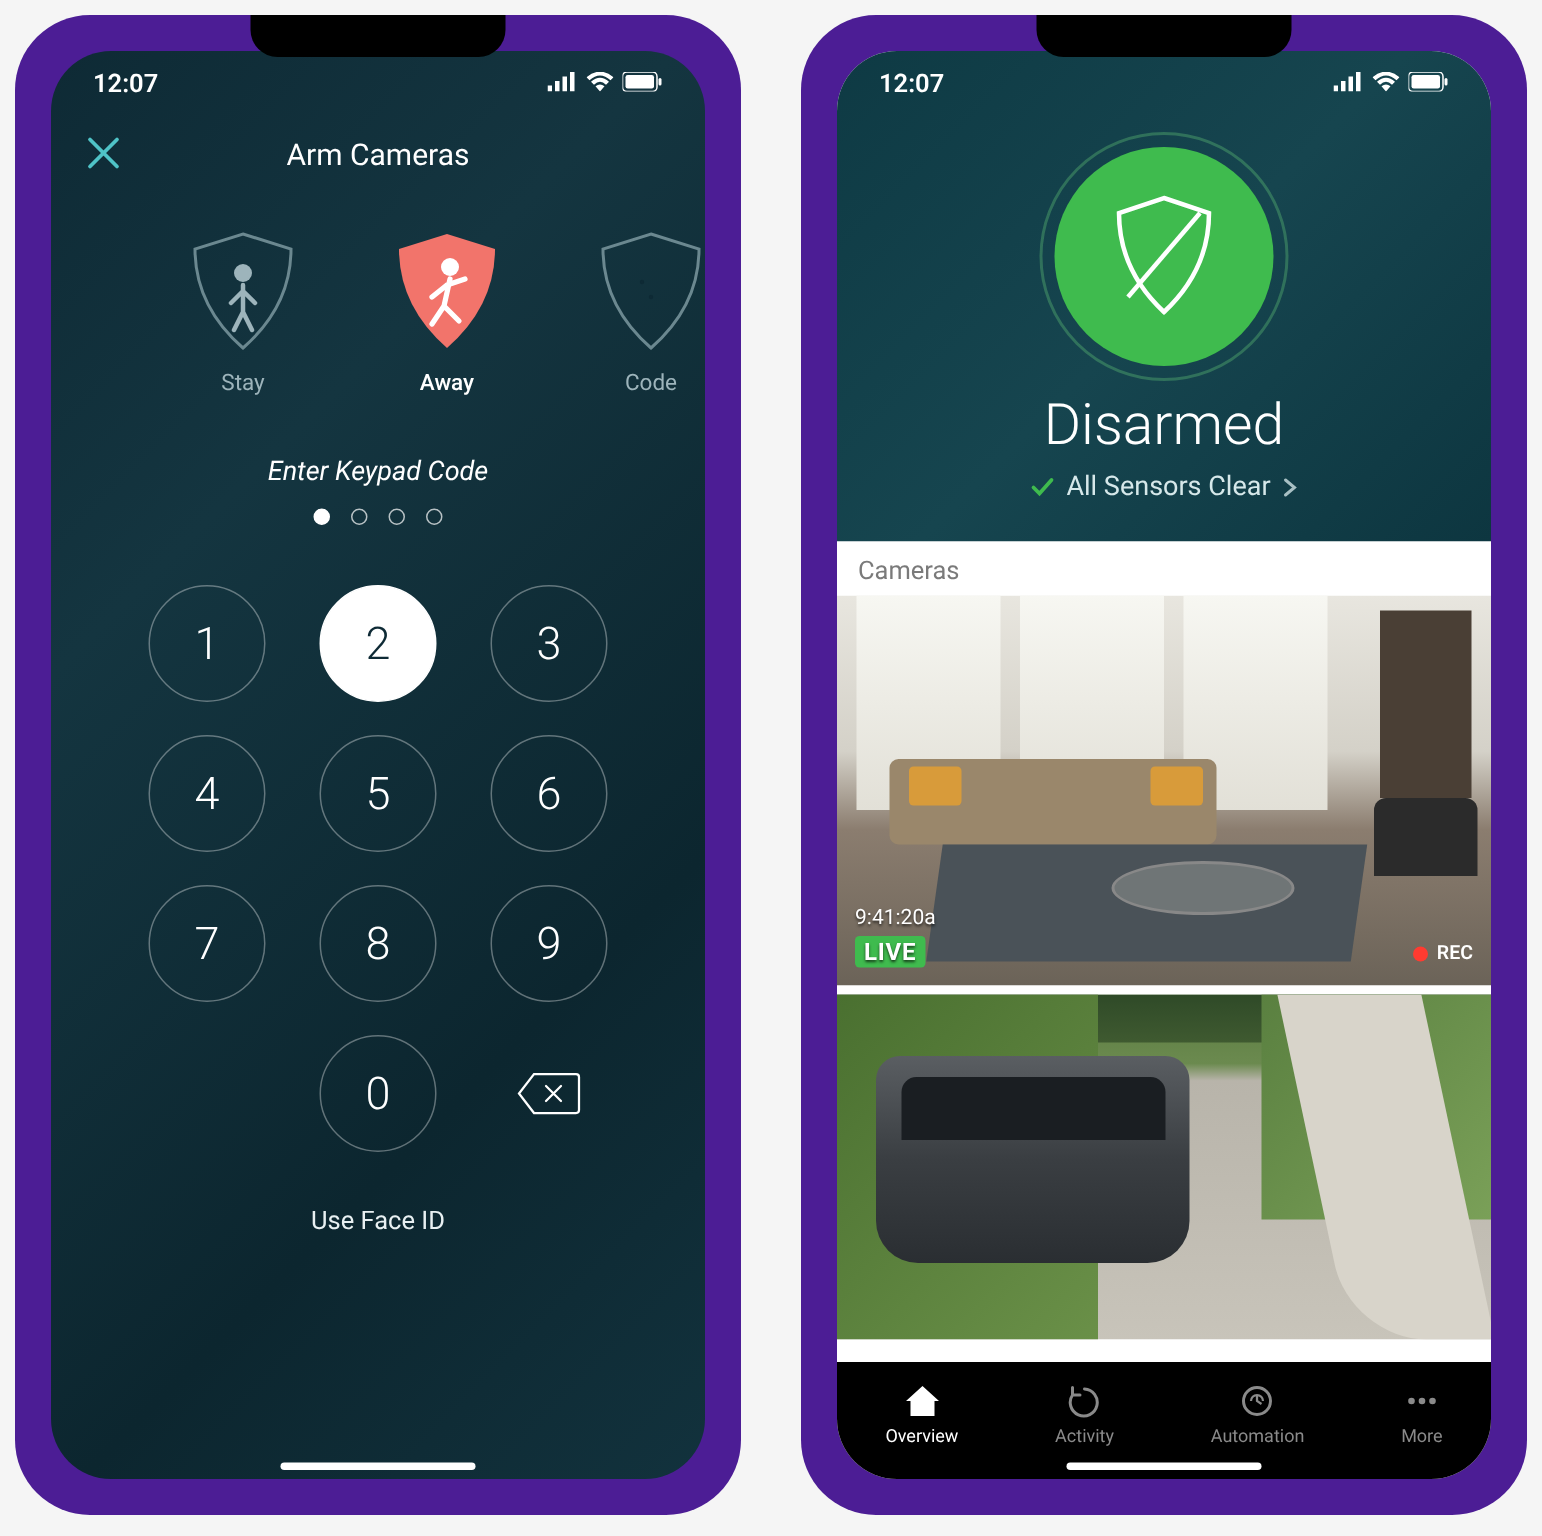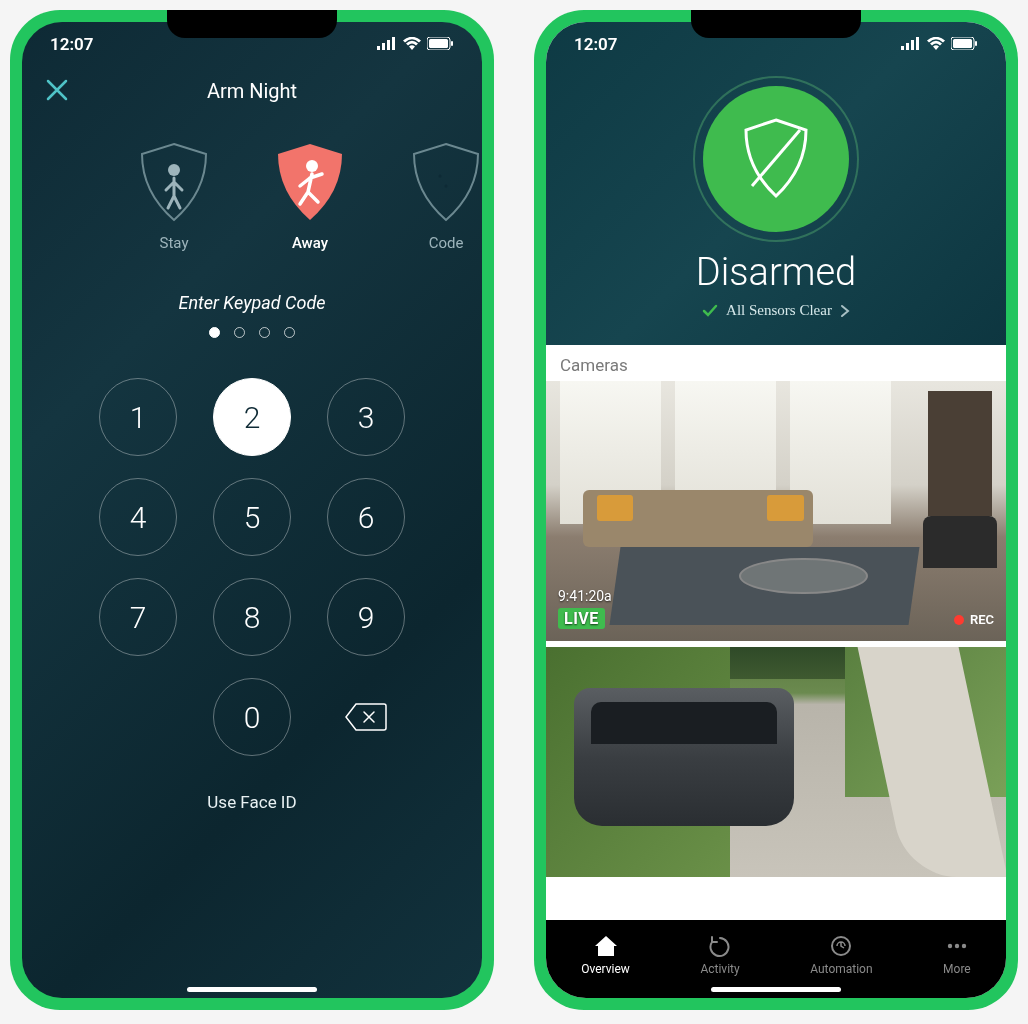--- a/index.html
+++ b/index.html
@@ -7,23 +7,23 @@
     background: #f5f5f5;
     font-family: -apple-system, BlinkMacSystemFont, "Segoe UI", Roboto, sans-serif;
     display: flex;
     gap: 40px;
     justify-content: center;
     padding: 10px;
   }
   .phone {
     width: 492px;
     height: 1000px;
-    background: #22c55e;
+    background: #4c1d95;
     border-radius: 50px;
-    padding: 12px;
+    padding: 24px;
     position: relative;
     overflow: hidden;
   }
   .screen {
     width: 100%;
     height: 100%;
     border-radius: 40px;
     overflow: hidden;
     position: relative;
   }
@@ -162,23 +162,22 @@
     align-items: center;
     justify-content: center;
   }
   .status-title { text-align: center; font-size: 38px; font-weight: 300; margin-top: 18px; }
   .sensor-row {
     display: flex;
     align-items: center;
     justify-content: center;
     gap: 8px;
     margin-top: 8px;
-    font-size: 15px;
+    font-size: 18px;
     color: #d6e8ea;
-    font-family: Liberation Serif, serif;
   }
 
   .cameras-section { flex: 1; overflow: hidden; background: #fff; }
   .cameras-label { padding: 10px 14px 6px; color: #7a7a7a; font-size: 17px; }
   .camera-feed {
     width: 100%;
     height: 260px;
     position: relative;
     overflow: hidden;
     margin-bottom: 6px;
@@ -311,21 +310,21 @@
         </span>
       </div>
     </div>
 
     <div class="arm-header">
       <span class="close-btn">
         <svg width="22" height="22" viewBox="0 0 22 22">
             <path d="M2 2 L20 20 M20 2 L2 20" stroke="#4fc3c7" stroke-width="2.5" stroke-linecap="round"></path>
           </svg>
       </span>
-      <div class="arm-title">Arm Night</div>
+      <div class="arm-title">Arm Cameras</div>
     </div>
 
     <div class="arm-modes">
       <div class="mode">
         <svg class="mode-shield" viewBox="0 0 72 82">
           <path d="M36 2 L68 12 Q68 50 36 78 Q4 50 4 12 Z" fill="none" stroke="#6b8890" stroke-width="2"></path>
           <circle cx="36" cy="28" r="6" fill="#9db4bb"></circle>
           <path d="M36 36 L36 54 M36 40 L28 48 M36 40 L44 48 M36 54 L30 66 M36 54 L42 66" stroke="#9db4bb" stroke-width="3" stroke-linecap="round" fill="none"></path>
         </svg>
         <span class="mode-label">Stay</span>

